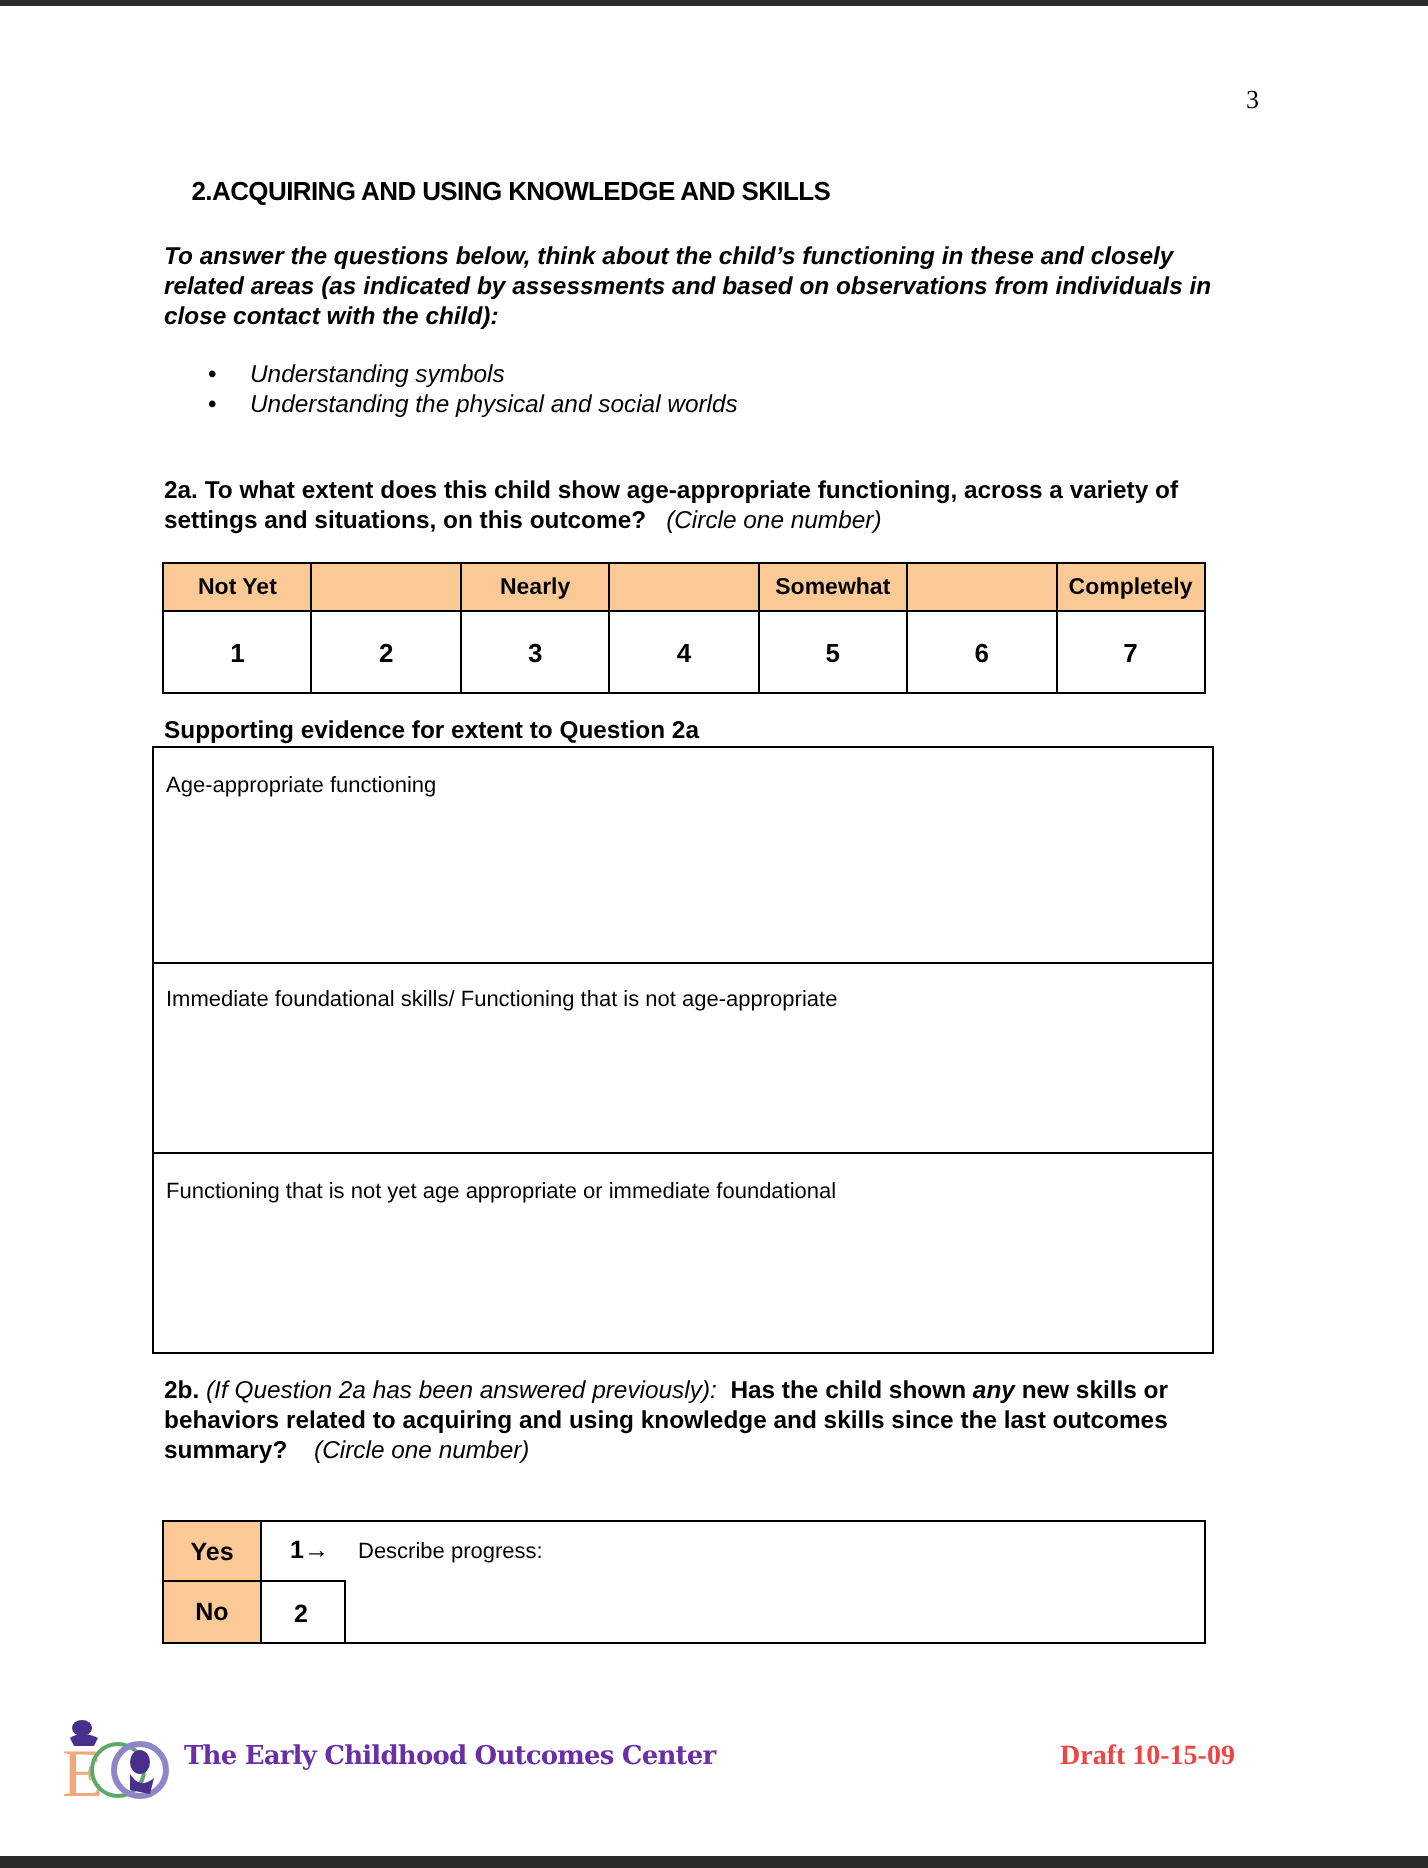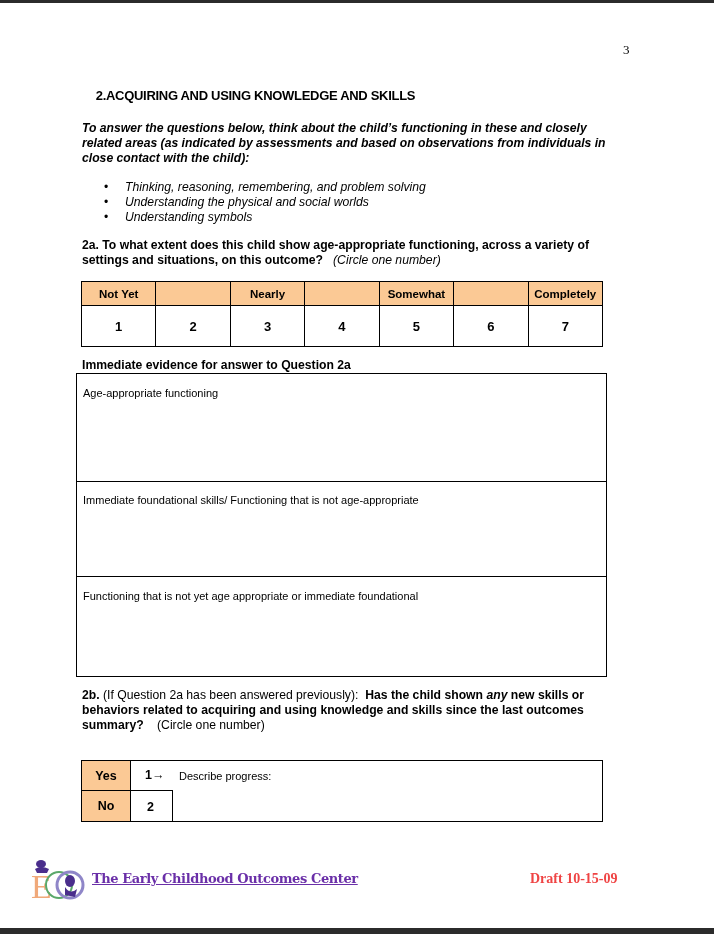--- a/index.html
+++ b/index.html
@@ -23,51 +23,50 @@
   table.scale tr.labels td { background: #fbc995; height: 21px; font-size: 11.5px; }
   table.scale tr.nums td { height: 38px; font-size: 13px; }
   .evidence-title { position: absolute; left: 82px; top: 358px; font-size: 12.2px; font-weight: bold; }
   .evidence-box { position: absolute; left: 76px; top: 373px; width: 529px; height: 302px; border: 1.5px solid #000; }
   .ebox { position: absolute; left: 0; width: 100%; border-bottom: 1.5px solid #000; font-size: 11px; }
   .ebox.last { border-bottom: none; }
   .ebox .lbl { position: absolute; left: 6px; top: 13px; }
   .concerns { position: absolute; left: 6px; top: 80px; width: 510px; white-space: nowrap; }
   .concerns .line { display: inline-block; width: 340px; border-bottom: 1px solid #000; height: 10px; vertical-align: baseline; }
   .q2b { position: absolute; left: 82px; top: 688px; width: 535px; font-size: 12.2px; font-weight: bold; line-height: 15px; }
-  .q2b .it { font-weight: normal; }
+  .q2b .it { font-weight: normal; font-style: italic; }
   .q2b .anyw { font-style: italic; }
   .yn { position: absolute; left: 81px; top: 760px; width: 522px; height: 62px; }
   .yn .cell { position: absolute; border: 1.5px solid #000; box-sizing: border-box; font-size: 12.5px; font-weight: bold; display: flex; align-items: center; justify-content: center; }
   .yn .yes-lbl { left: 0; top: 0; width: 50px; height: 32px; background: #fbc995; }
   .yn .no-lbl { left: 0; top: 30px; width: 50px; height: 32px; background: #fbc995; }
   .yn .big { left: 48px; top: 0; width: 474px; height: 62px; border-left: none; }
   .yn .no-val { left: 48px; top: 30px; width: 44px; height: 32px; border-left: none; border-bottom: none; }
   .yn .yes-val { position: absolute; left: 64px; top: 8px; font-size: 12.5px; font-weight: bold; }
   .yn .desc { position: absolute; left: 98px; top: 10px; font-size: 11px; }
   .footer-logo { position: absolute; left: 29px; top: 855px; width: 56px; height: 45px; }
-  .footer-org { position: absolute; left: 92px; top: 871px; font-family: "DejaVu Serif", serif; font-size: 13px; font-weight: bold; color: #6a2fa8; letter-spacing: -0.4px; text-decoration: underline; }
+  .footer-org { position: absolute; left: 92px; top: 871px; font-family: "DejaVu Serif", serif; font-size: 13px; font-weight: bold; color: #6a2fa8; letter-spacing: -0.4px; }
   .footer-draft { position: absolute; left: 530px; top: 871px; font-family: "Liberation Serif", serif; font-size: 14px; font-weight: bold; color: #ef4444; }
 </style>
 </head>
 <body>
 
 <div class="topbar"></div>
 
 <div class="page-num">3</div>
 
 <div class="section-title">
   <span class="num">2.</span><span>ACQUIRING AND USING KNOWLEDGE AND SKILLS</span>
 </div>
 
 <div class="intro">To answer the questions below, think about the child’s functioning in these and closely related areas (as indicated by assessments and based on observations from individuals in close contact with the child):</div>
 
 <ul class="bullets">
-  <li>Thinking, reasoning, remembering, and problem solving</li>
+  <li>Understanding symbols</li>
   <li>Understanding the physical and social worlds</li>
-  <li>Understanding symbols</li>
 </ul>
 
 <div class="q2a">
   <span>2a. To what extent does this child show age-appropriate functioning, across a variety of settings and situations, on this outcome?</span><span class="hint">(Circle one number)</span>
 </div>
 
 <table class="scale">
   <tbody>
       <tr class="labels">
     <td>Not Yet</td>
@@ -83,21 +82,21 @@
     <td>2</td>
     <td>3</td>
     <td>4</td>
     <td>5</td>
     <td>6</td>
     <td>7</td>
   </tr>
 </tbody>
   </table>
 
-<div class="evidence-title">Immediate evidence for answer to Question 2a</div>
+<div class="evidence-title">Supporting evidence for extent to Question 2a</div>
 
 <div class="evidence-box">
   <div class="ebox" style="top:0;height:107px;">
     <span class="lbl">Age-appropriate functioning</span>
   </div>
   <div class="ebox last" style="top:203px;height:99px;">
     <span class="lbl">Functioning that is not yet age appropriate or immediate foundational</span>
   </div>
   <div class="ebox" style="top:107px;height:95px;">
     <span class="lbl">Immediate foundational skills/ Functioning that is not age-appropriate</span>

